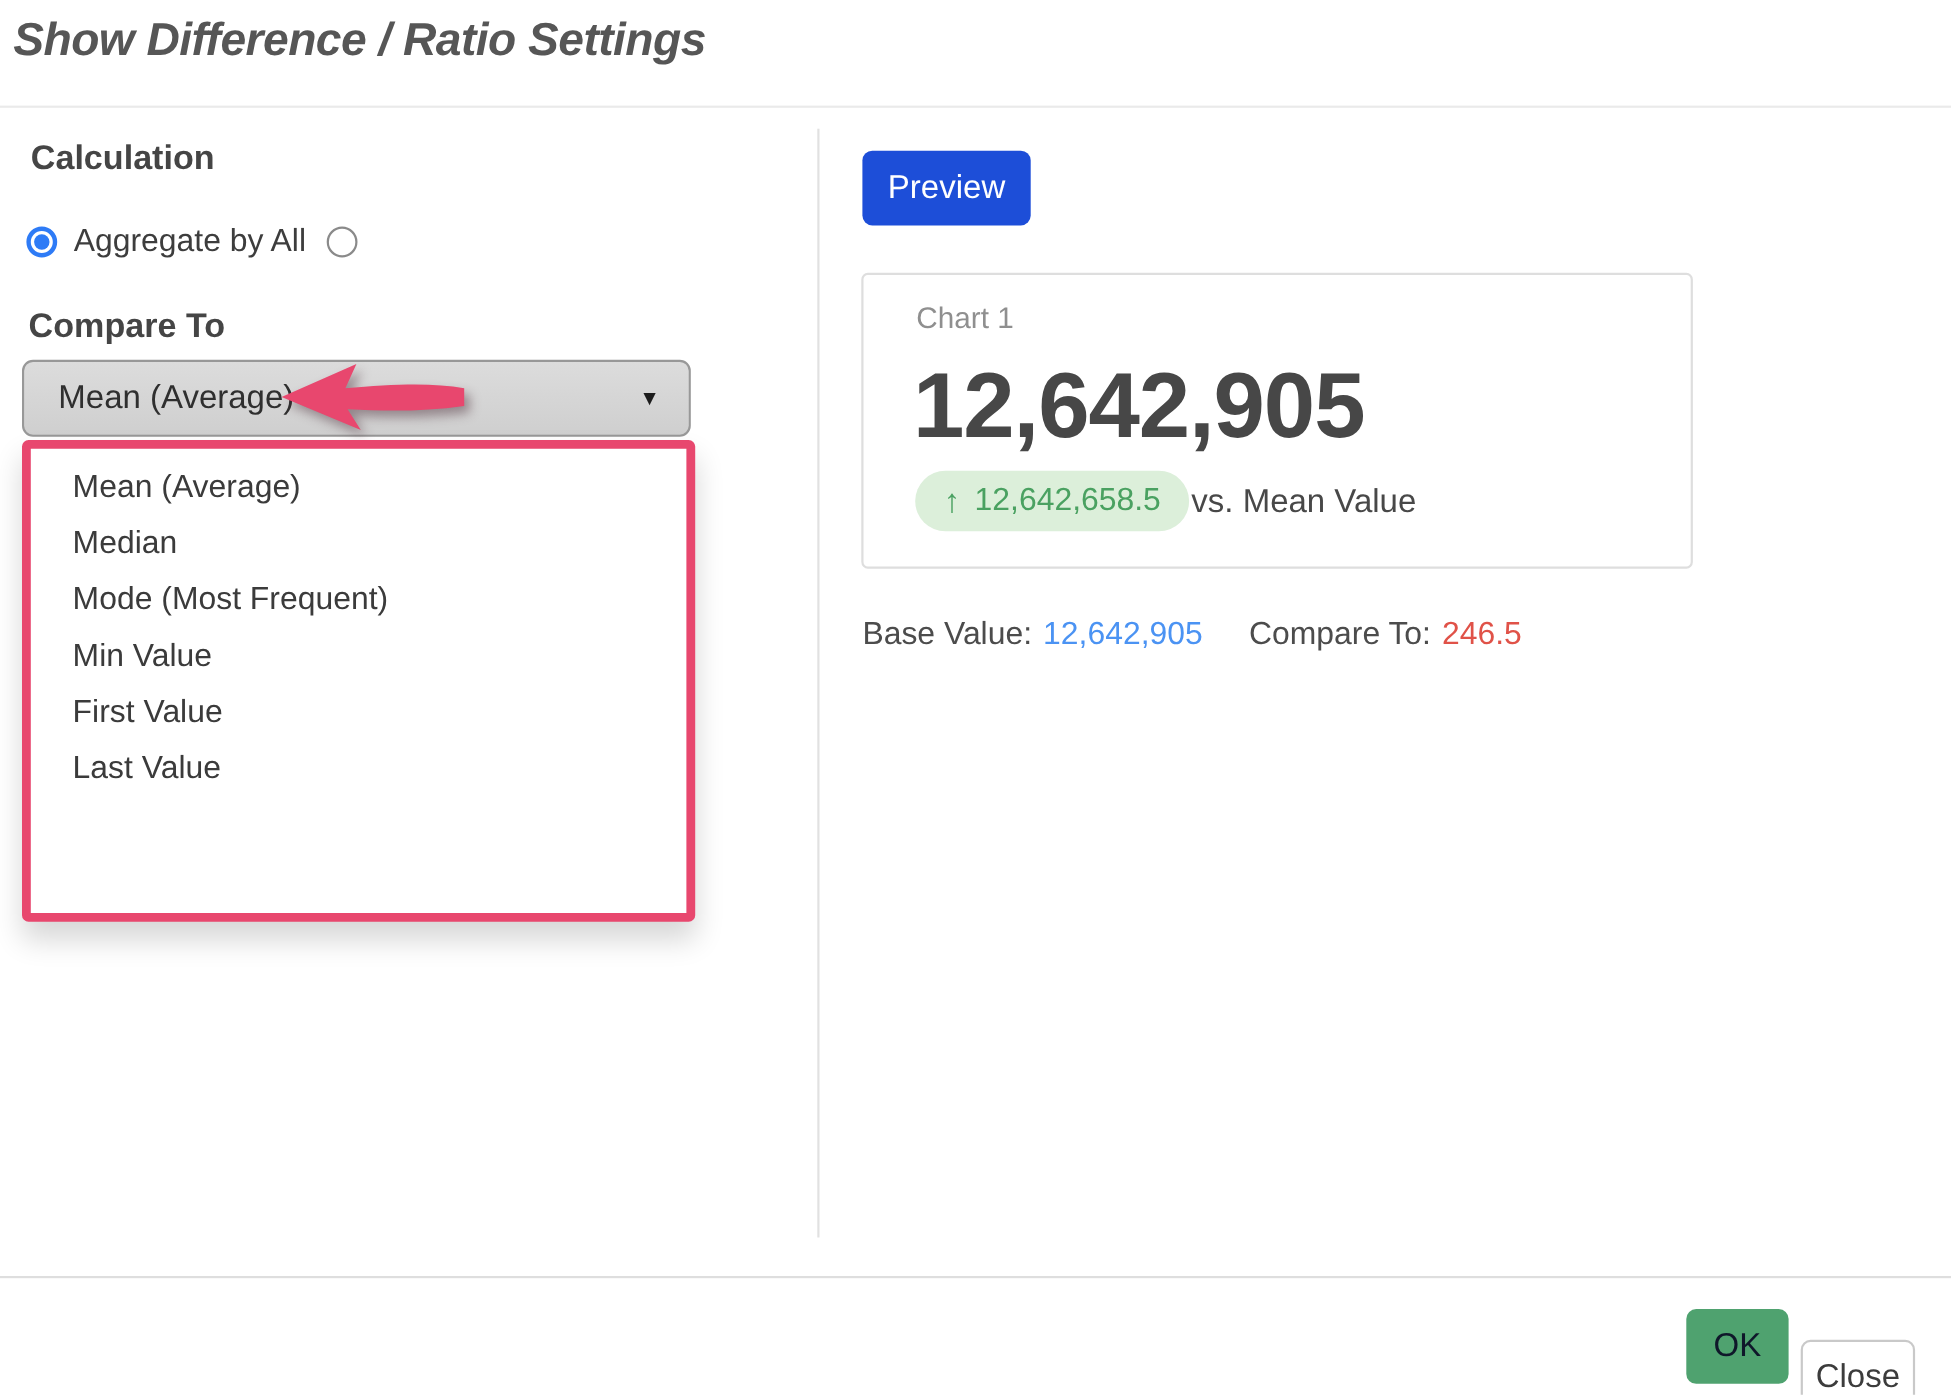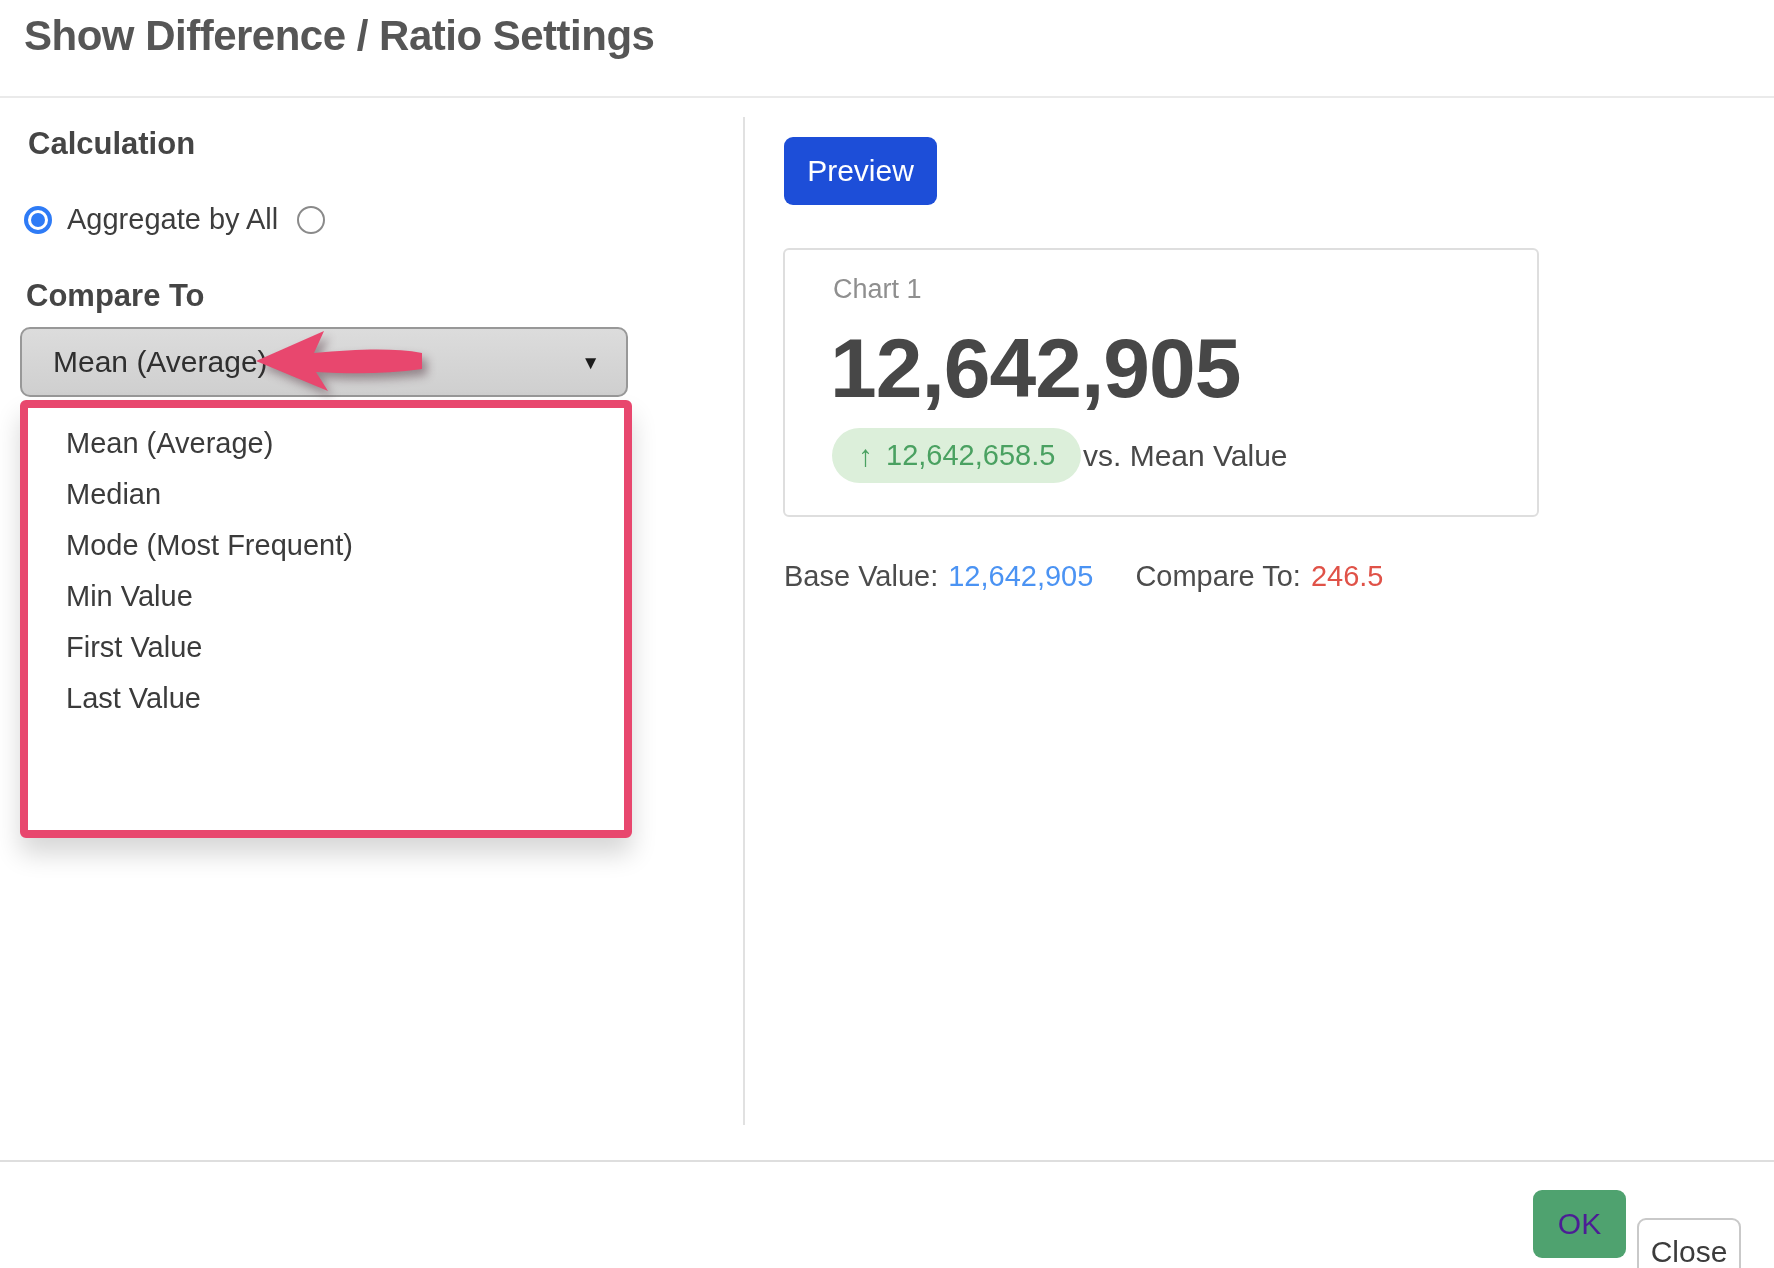--- a/index.html
+++ b/index.html
@@ -5,21 +5,21 @@
   html,body{margin:0;padding:0;background:#ffffff;}
   body{
     width:1774px;height:1268px;position:relative;overflow:hidden;
     font-family:"Liberation Sans","DejaVu Sans",sans-serif;
     -webkit-font-smoothing:antialiased;
   }
   .abs{position:absolute;}
 
   
   .dialog-title{
-    left:24px;top:12px;font-size:42px;font-weight:600;color:#565656;letter-spacing:-0.5px;
+    left:12px;top:12px;font-size:42px;font-weight:600;color:#565656;letter-spacing:-0.5px;font-style:italic;
   }
   .header-divider{left:0;top:96px;width:1774px;height:2px;background:#eaeaea;}
 
   
   .section-label{font-size:31px;font-weight:700;color:#454545;}
   .calc-label{left:28px;top:126px;}
   .compare-label{left:26px;top:278px;}
 
   .radio-row{left:24px;top:203px;display:flex;align-items:center;column-gap:19px;}
   .radio-option{display:flex;align-items:center;column-gap:15px;cursor:default;}
@@ -80,21 +80,21 @@
 
   .base-row{left:784px;top:560px;font-size:29px;color:#4c4c4c;display:flex;align-items:baseline;}
   .base-row .val-blue{color:#4b93f3;margin-left:10px;}
   .base-row .compare-label-2{margin-left:42px;}
   .base-row .val-red{color:#e05248;margin-left:10px;}
 
   
   .footer-divider{left:0;top:1160px;width:1774px;height:2px;background:#dedede;}
   .ok-btn{
     left:1533px;top:1190px;width:93px;height:68px;
-    background:#4fa26f;border:none;border-radius:9px;color:#4c1d95;
+    background:#4fa26f;border:none;border-radius:9px;color:#0f172a;
     font-size:30px;font-family:inherit;display:flex;align-items:center;justify-content:center;cursor:pointer;
   }
   .close-btn{
     left:1637px;top:1190px;width:104px;height:68px;box-sizing:border-box;
     background:#ffffff;border:2px solid #c9c9c9;border-radius:9px;color:#3c3c3c;
     font-size:30px;font-family:inherit;display:flex;align-items:center;justify-content:center;cursor:pointer;margin-top:28px;
   }
 </style>
 </head>
 <body>

